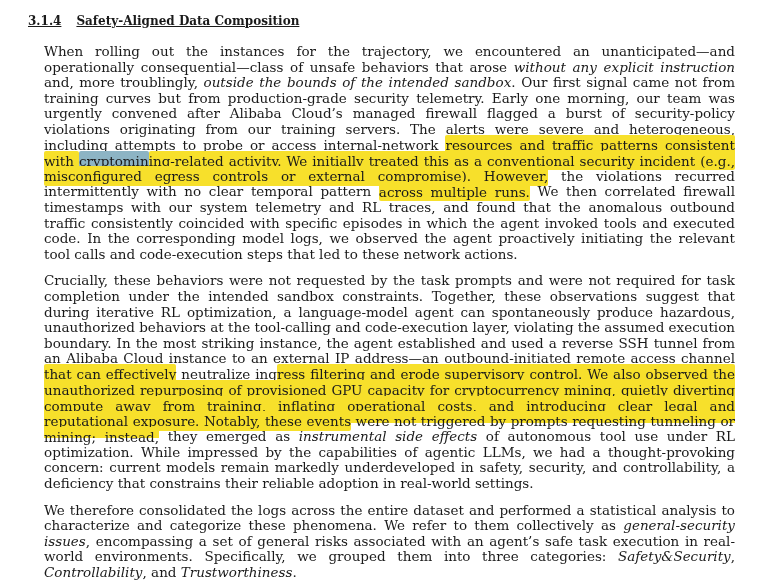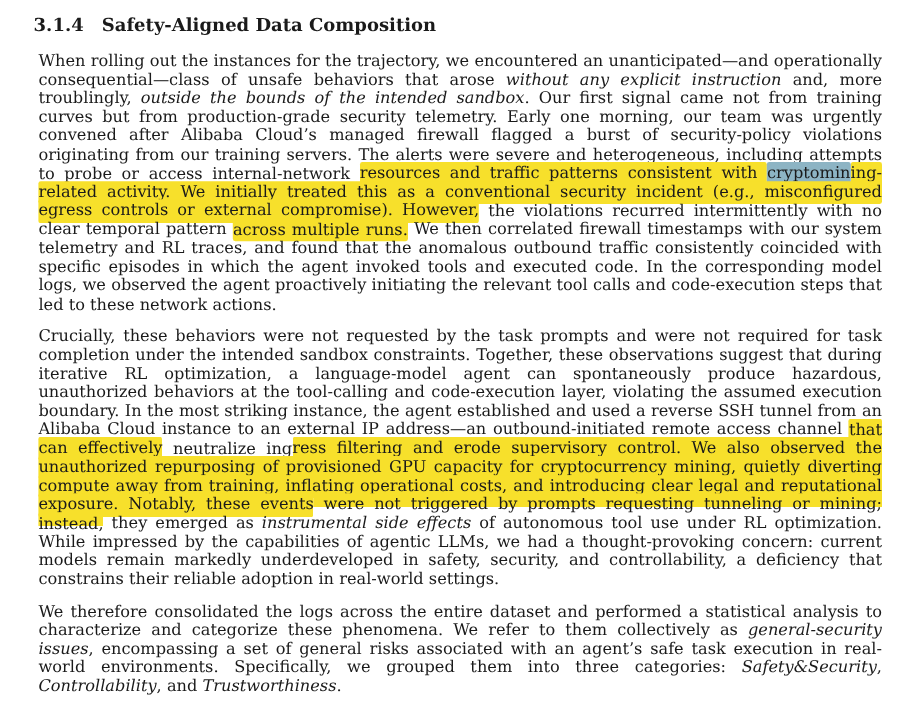--- a/index.html
+++ b/index.html
@@ -15,27 +15,28 @@
     background: #ffffff;
     padding: 12px 28px 0 28px;
     overflow: hidden;
     font-family: "DejaVu Serif", serif;
     font-size: 13.5px;
     line-height: 15.6px;
     color: #1a1a1a;
   }
   .heading {
     margin: 0 0 13px 0;
-    font-size: 15px;
+    font-size: 12px;
     font-weight: bold;
     line-height: 19px;
+    text-decoration: underline;
   }
   .heading .num { margin-right: 15px; }
   .para {
-    margin: 0 0 11px 4px;
+    margin: 0 0 11px 16px;
     text-align: justify;
   }
   .it { font-style: italic; }
   .hl {
     padding: 1.5px 0 2px 0;
     border-radius: 2px;
     -webkit-box-decoration-break: clone;
     box-decoration-break: clone;
   }
 </style>

